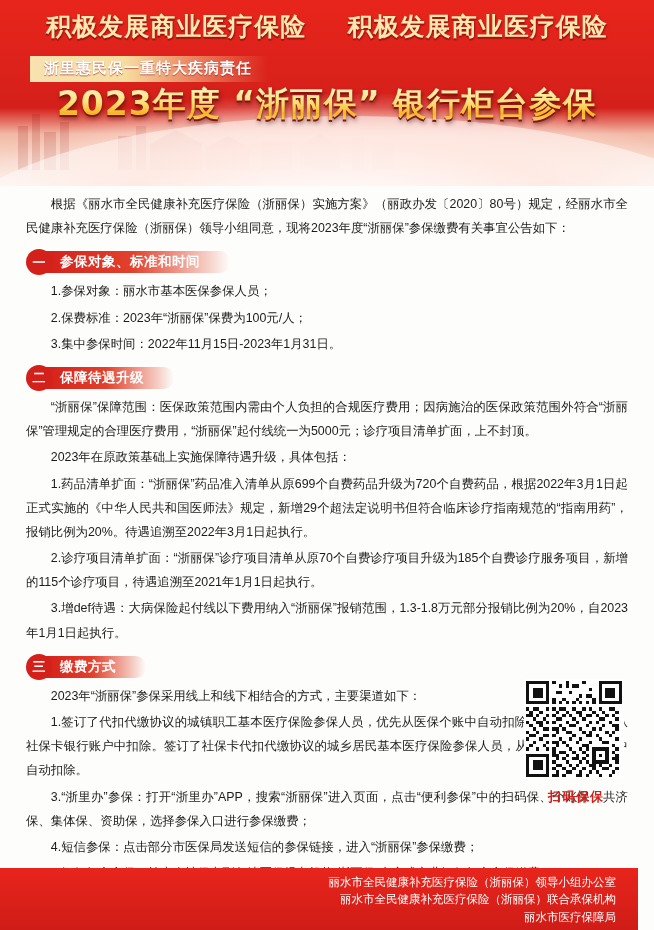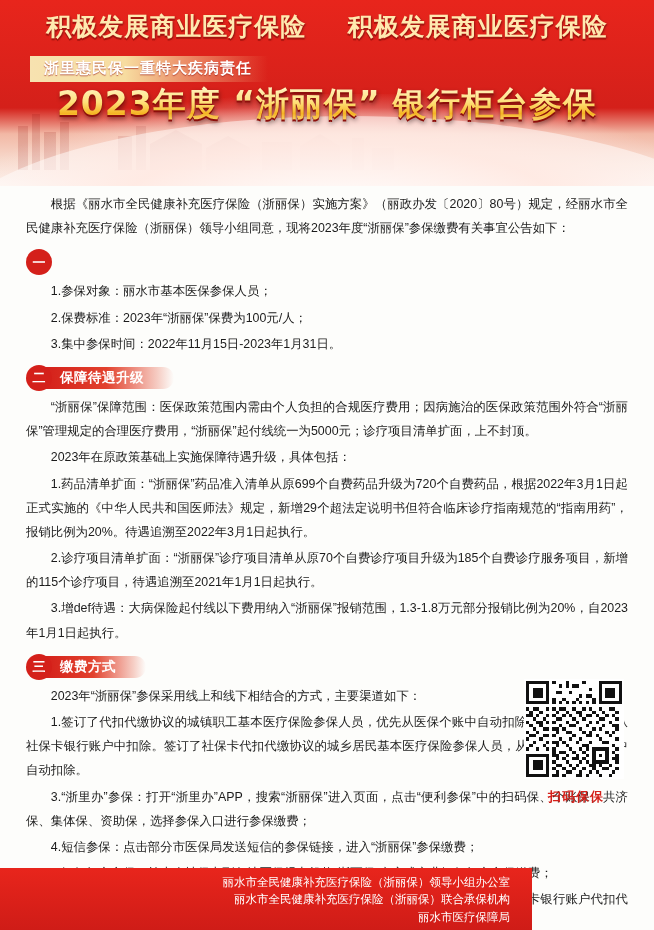--- a/index.html
+++ b/index.html
@@ -128,21 +128,21 @@
     margin-top:6px;
     font-size:13px; font-weight:bold; color:#d4201a;
     letter-spacing:1px;
     font-family:Liberation Mono, monospace;
   }
   .qr-cells { display:grid; width:96px; height:96px; }
 
   
   .footer {
     position:absolute; left:0; bottom:0;
-    width:532px; height:62px;
+    width:638px; height:62px;
     background: linear-gradient(180deg,#e8251c 0%, #cf1c17 100%);
     color:#fff;
     padding: 6px 22px 0 0;
     text-align:right;
     font-size:11.5px;
     line-height:1.5;
   }
   .footer div { white-space:nowrap; }
   .footer .date { font-size:11px; margin-top:1px; }
 </style>
@@ -389,20 +389,21 @@
           </g>
         </svg>
       </div>
       <div class="qr-caption">扫码保保</div>
     </div>
 
     <p class="para">根据《丽水市全民健康补充医疗保险（浙丽保）实施方案》（丽政办发〔2020〕80号）规定，经丽水市全民健康补充医疗保险（浙丽保）领导小组同意，现将2023年度“浙丽保”参保缴费有关事宜公告如下：</p>
 
     <div class="sec">
       <div class="sec-num">一</div>
+      <div class="sec-bar">参保对象、标准和时间</div>
     </div>
     <p class="para">1.参保对象：丽水市基本医保参保人员；</p>
     <p class="para">2.保费标准：2023年“浙丽保”保费为100元/人；</p>
     <p class="para">3.集中参保时间：2022年11月15日-2023年1月31日。</p>
 
     <div class="sec">
       <div class="sec-num">二</div>
       <div class="sec-bar">保障待遇升级</div>
     </div>
     <p class="para">“浙丽保”保障范围：医保政策范围内需由个人负担的合规医疗费用；因病施治的医保政策范围外符合“浙丽保”管理规定的合理医疗费用，“浙丽保”起付线统一为5000元；诊疗项目清单扩面，上不封顶。</p>

